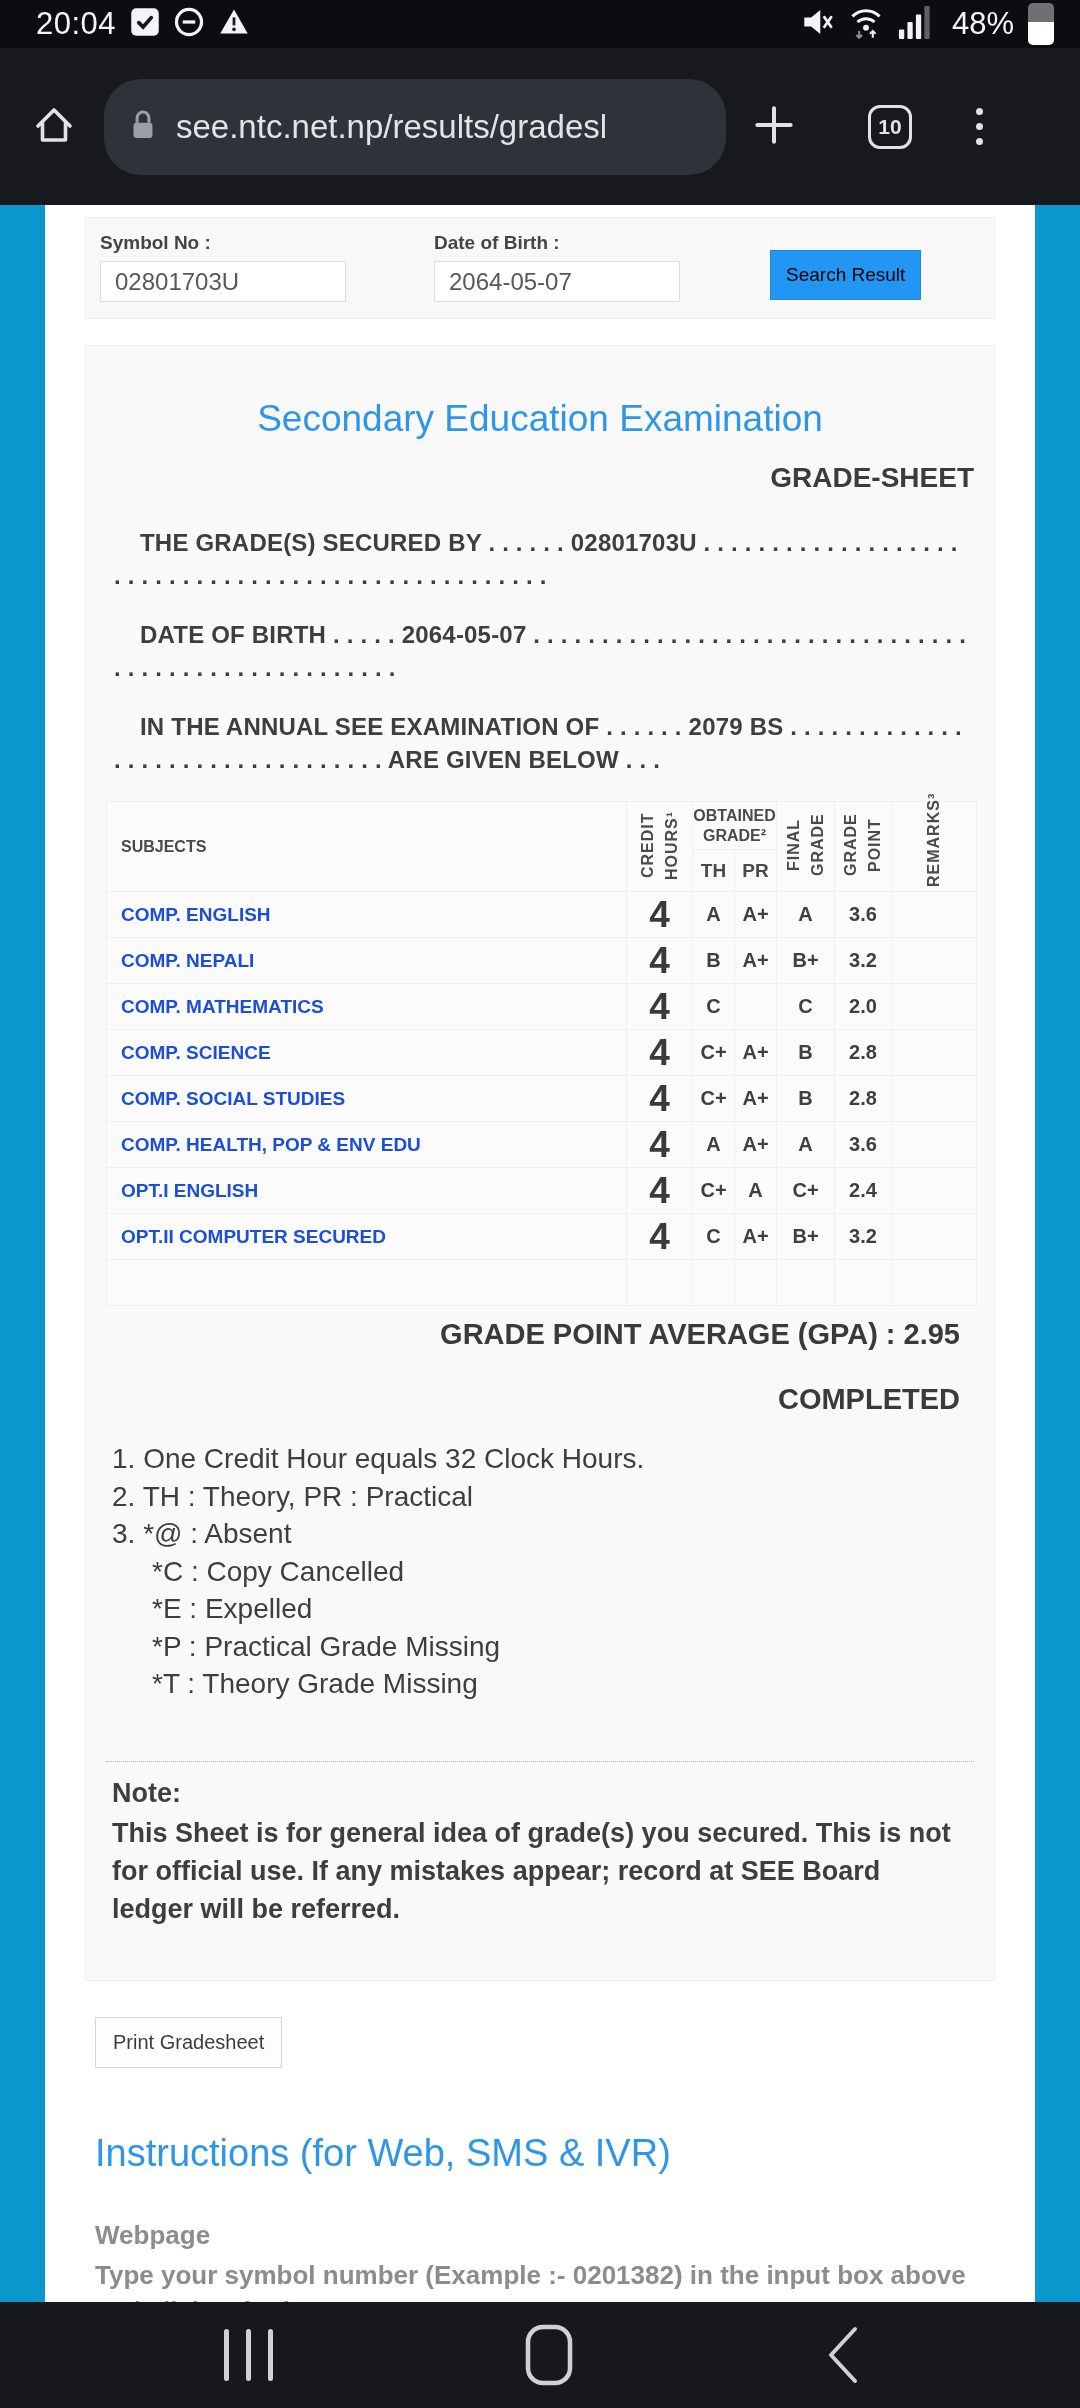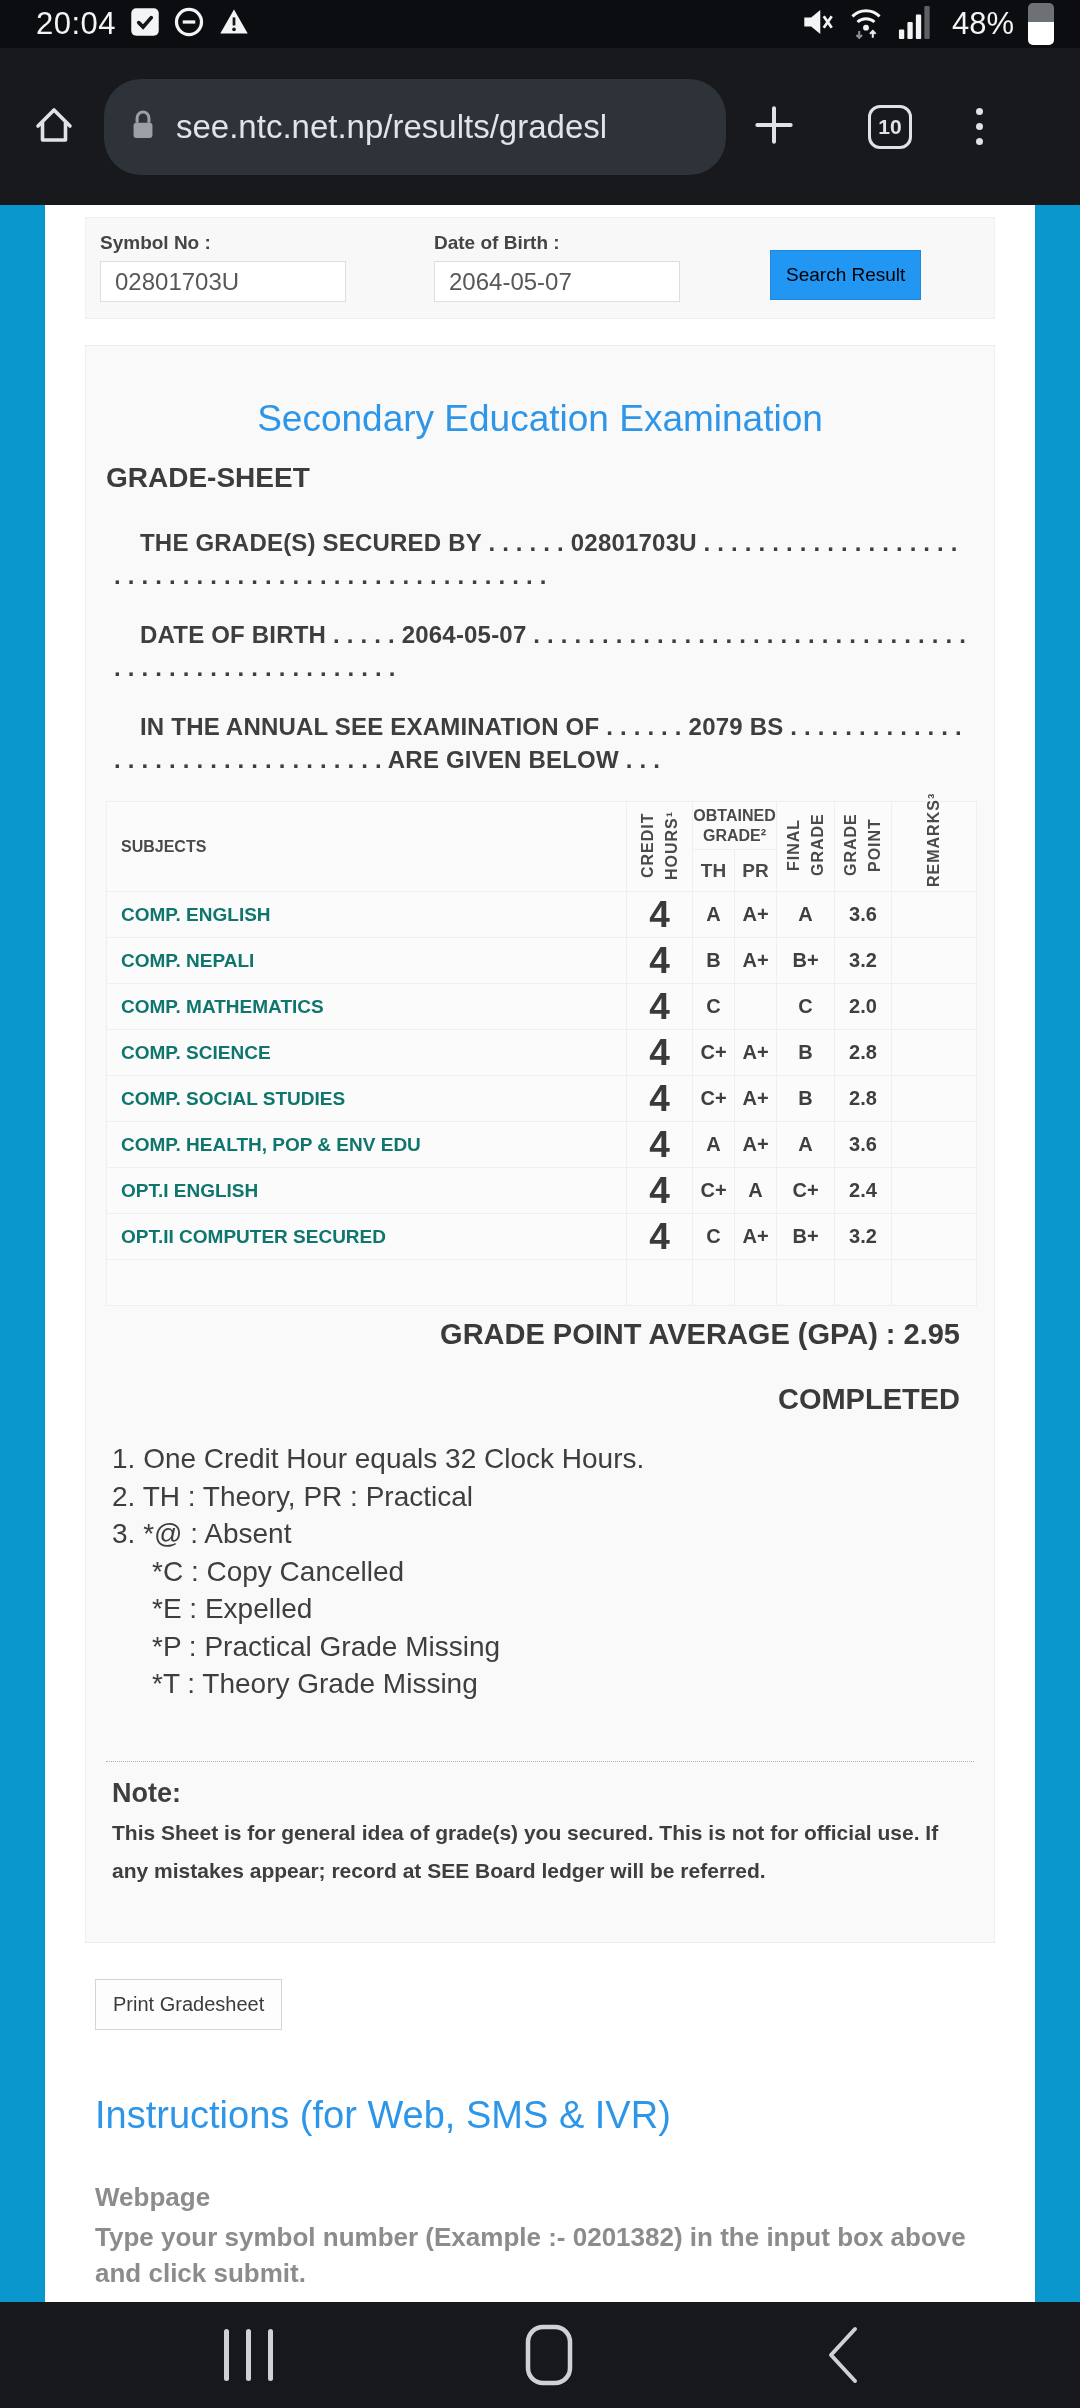--- a/index.html
+++ b/index.html
@@ -71,21 +71,21 @@
     margin-left:90px; margin-top:18px; background:#2196f3; color:#000000; border:1px solid #1d88de;
     font-family:"Liberation Sans",sans-serif; font-size:19px; padding:13px 15px; cursor:pointer;
   }
 
   
   .card {
     margin:26px 40px 0; background:#f9f9f9; border:1px solid #eeeeee;
     padding:52px 20px 52px;
   }
   .exam-title { text-align:center; color:#2d96e8; font-size:37px; font-weight:400; line-height:42px; }
-  .sheet-title { text-align:left; color:#3c3c3c; font-size:28px; font-weight:bold; margin-top:22px; }
+  .sheet-title { text-align:right; color:#3c3c3c; font-size:28px; font-weight:bold; margin-top:22px; }
   .grade-lines { margin-top:32px; padding:0 8px; }
   .grade-lines p {
     font-size:24px; font-weight:bold; color:#3e3e3e; line-height:33px;
     text-indent:26px; letter-spacing:0.2px; margin-bottom:26px;
   }
   .grade-lines p:last-child { margin-bottom:0; }
 
   
   table.grades { width:100%; border-collapse:collapse; table-layout:fixed; margin-top:25px; }
   .grades col.c-sub { width:520px; } .grades col.c-cr { width:66px; }
@@ -95,38 +95,38 @@
   .grades th, .grades td { border:1px solid #efefef; background:#fbfbfb; }
   .grades thead th { font-size:16px; font-weight:bold; color:#4a4a4a; text-align:center; vertical-align:middle; }
   .h-subjects { text-align:left !important; padding-left:14px; }
   .h-obtained { height:48px; line-height:20px; }
   .h-thpr { height:42px; font-size:19px !important; }
   .vtext {
     display:inline-block; writing-mode:vertical-rl; transform:rotate(180deg);
     height:84px; line-height:1.5; letter-spacing:1px; white-space:normal;
   }
   .grades tbody td { height:46px; text-align:center; vertical-align:middle; }
-  .cell-subject { text-align:left !important; padding-left:14px; font-size:19px; font-weight:bold; color:#0f766e; }
+  .cell-subject { text-align:left !important; padding-left:14px; font-size:19px; font-weight:bold; color:#1d4ed8; }
   .cell-credit { font-size:37px; font-weight:bold; color:#3a3a3a; }
   .cell-grade { font-size:20px; font-weight:bold; color:#3f3f3f; }
   .spacer-row td { height:42px; }
 
   .gpa-line, .completed-line {
     text-align:right; font-size:29px; font-weight:bold; color:#3a3a3a; padding-right:14px;
   }
   .gpa-line { margin-top:12px; }
   .completed-line { margin-top:32px; }
 
   .footnotes { margin-top:24px; padding:0 6px; }
   .footnote { font-size:28px; font-weight:normal; color:#3e3e3e; line-height:37.5px; }
   .footnote.indent { padding-left:40px; }
 
   .note-block { margin-top:58px; border-top:1px dotted #b3b3b3; padding:14px 6px 0; }
   .note-title { font-size:27px; font-weight:bold; color:#3e3e3e; line-height:34px; }
-  .note-text { font-size:21px; font-weight:bold; color:#3e3e3e; line-height:38px; margin-top:4px; }
+  .note-text { font-size:27px; font-weight:bold; color:#3e3e3e; line-height:38px; margin-top:4px; }
 
   .print-btn {
     margin:36px 0 0 50px; background:#fdfdfd; border:1px solid #d9d5cd;
     font-family:"Liberation Sans",sans-serif; font-size:20px; color:#3c3c3c;
     padding:13px 17px; cursor:pointer;
   }
 
   .instructions-heading { margin:62px 50px 0; color:#2d96e8; font-size:38px; font-weight:400; line-height:46px; }
   .webpage-label { margin:44px 50px 0; color:#8c8c8c; font-size:26px; font-weight:bold; }
   .webpage-text { margin:6px 50px 0; color:#8c8c8c; font-size:26px; font-weight:bold; line-height:36px; }

